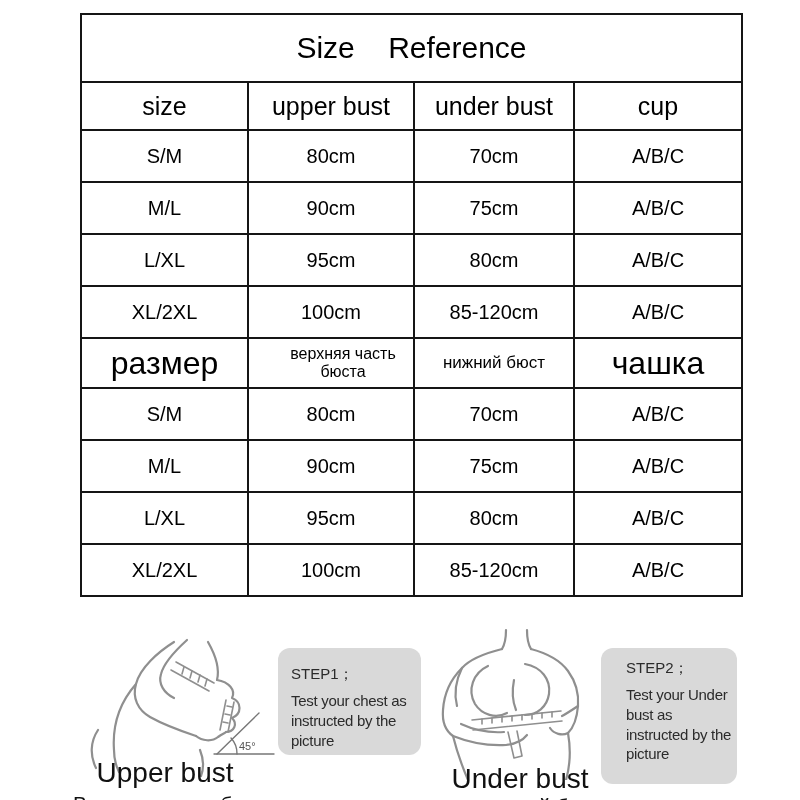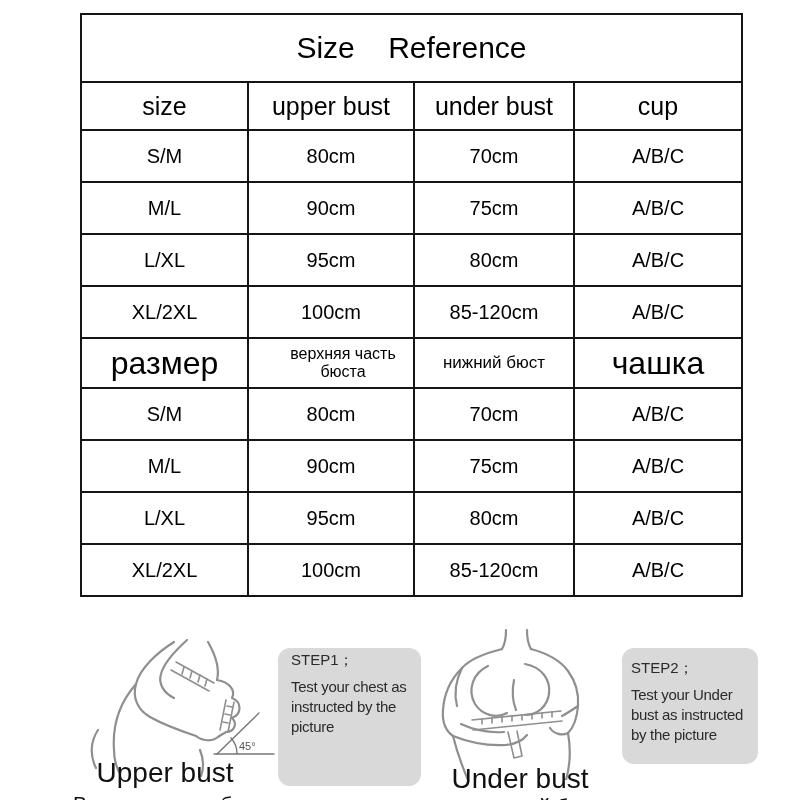--- a/index.html
+++ b/index.html
@@ -26,22 +26,22 @@
   
   .fig{position:absolute;}
   .fig path, .fig line{fill:none;stroke:#8f8f8f;stroke-width:2.2;stroke-linecap:round;stroke-linejoin:round;}
   .fig .thin{stroke-width:1.6;}
   .fig .angle{stroke:#777;stroke-width:1.4;}
   .fig text{font-family:"Liberation Sans",sans-serif;fill:#555;}
   .step-box{
     position:absolute;background:#d9d9d9;border-radius:12px;color:#2b2b2b;
     box-sizing:border-box;
   }
-  #step1{left:278px;top:648px;width:143px;height:138px;padding:3px 8px 0 13px;}
-  #step2{left:622px;top:648px;width:136px;height:116px;padding:11px 4px 0 9px;}
+  #step1{left:278px;top:648px;width:143px;height:107px;padding:17px 8px 0 13px;}
+  #step2{left:601px;top:648px;width:136px;height:136px;padding:11px 4px 0 25px;}
   .step-title{font-size:15px;margin-bottom:7px;}
   .step-text{font-size:15px;line-height:1.32;letter-spacing:-0.3px;}
   .fig-label{position:absolute;font-size:28px;color:#111;text-align:center;}
   #label-upper{left:75px;top:757px;width:180px;}
   #label-under{left:430px;top:763px;width:180px;}
   .clipped-text{position:absolute;font-size:21px;color:#111;white-space:nowrap;}
   #clip-left{left:73px;top:792px;}
   #clip-right{left:478px;top:794px;}
 </style>
 </head>

